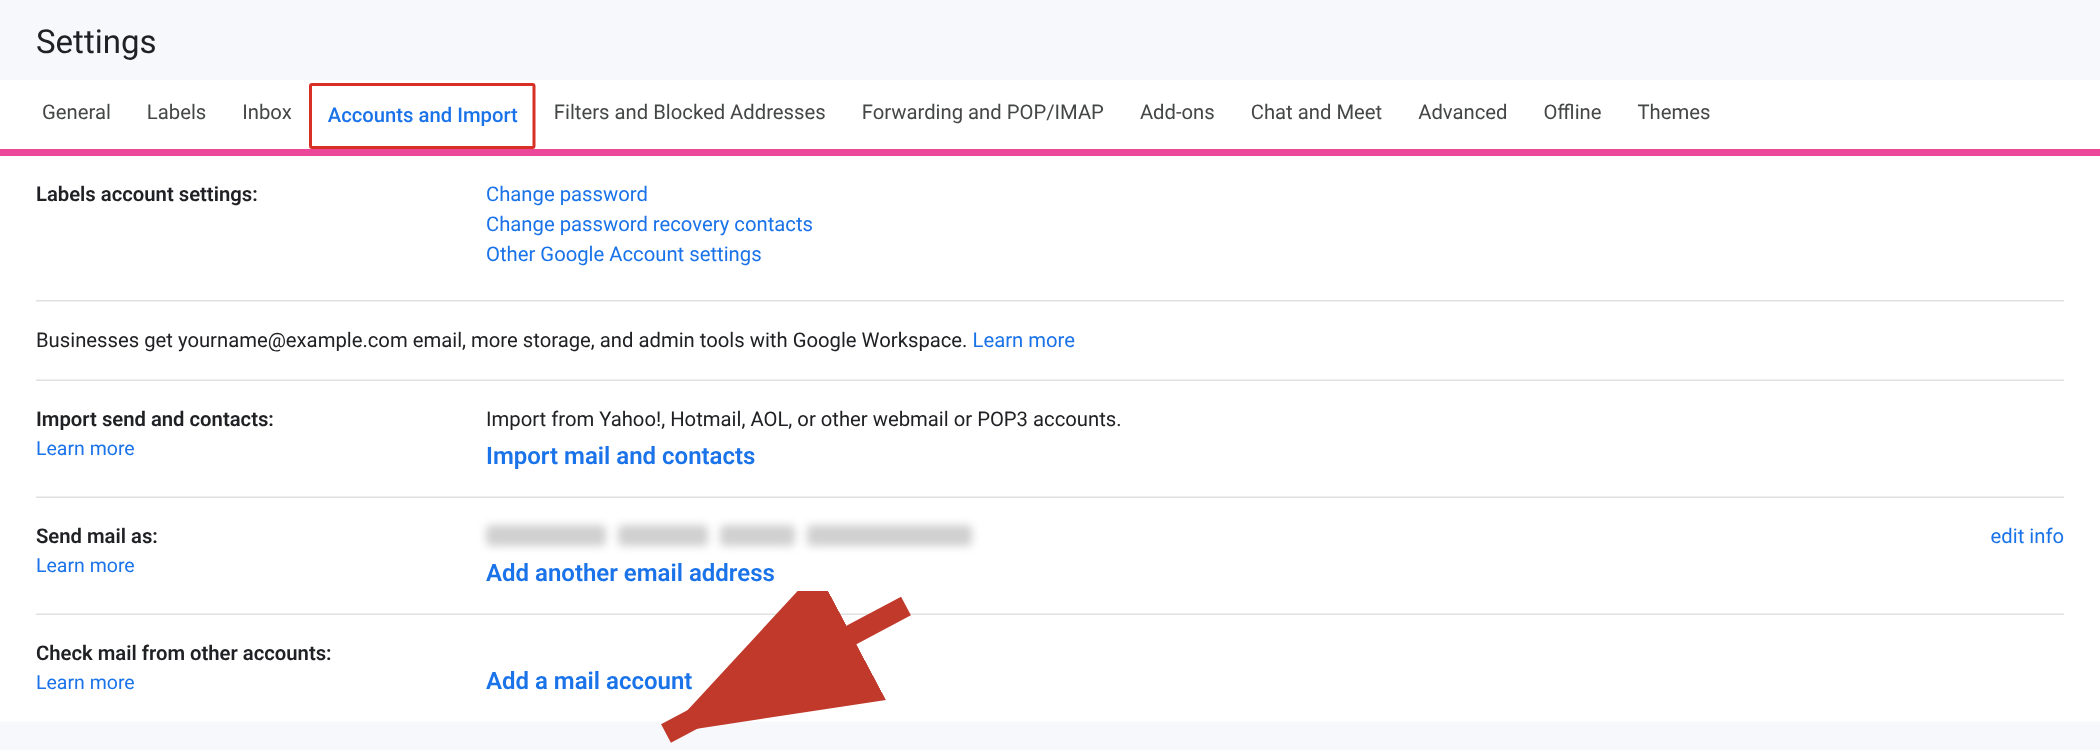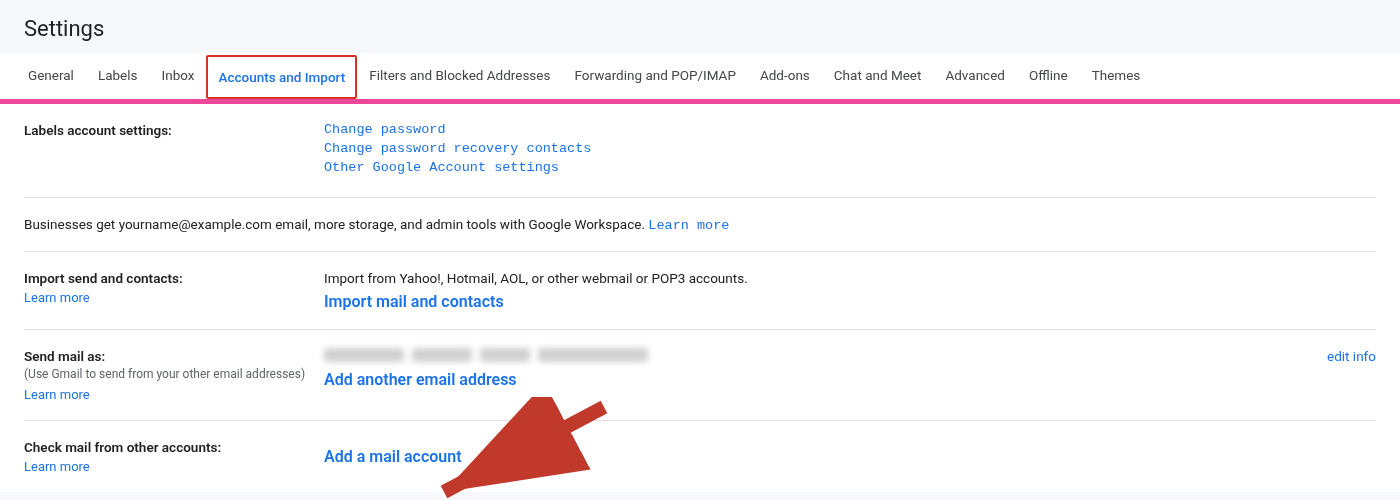--- a/index.html
+++ b/index.html
@@ -103,21 +103,20 @@
       flex: 1;
       font-size: 13.5px;
       color: #202124;
     }
 
     .link {
       color: #1a73e8;
       text-decoration: none;
       cursor: pointer;
       font-size: 13.5px;
-      font-family: Liberation Mono, monospace;
     }
 
     .link-block {
       display: block;
       margin-bottom: 4px;
     }
 
     .bold-link {
       color: #1a73e8;
       text-decoration: none;
@@ -158,21 +157,21 @@
     }
 
     .send-mail-email-row {
       display: flex;
       align-items: center;
       margin-bottom: 8px;
     }
 
     .check-mail-row {
       display: flex;
-      align-items: center;
+      align-items: flex-end;
       padding: 18px 0;
       position: relative;
     }
   </style>
 </head>
 <body>
 
 <div>
 
   <div class="settings-header">
@@ -220,21 +219,20 @@
       </div>
       <div class="row-content">
         <div style="margin-bottom: 6px;">Import from Yahoo!, Hotmail, AOL, or other webmail or POP3 accounts.</div>
         <a class="bold-link">Import mail and contacts</a>
       </div>
     </div>
 
     <div class="send-mail-row">
       <div class="row-label">
         <strong>Send mail as:</strong>
-        <div class="sub-label">(Use Gmail to send from your other email addresses)</div>
         <a class="learn-more-link">Learn more</a>
       </div>
       <div class="send-mail-content">
         <div class="send-mail-email-row">
           <span class="blurred-text" style="width:80px;"></span>
           <span class="blurred-text" style="width:60px;"></span>
           <span class="blurred-text" style="width:50px;"></span>
           <span class="blurred-text" style="width:110px;"></span>
         </div>
         <a class="bold-link">Add another email address</a>

